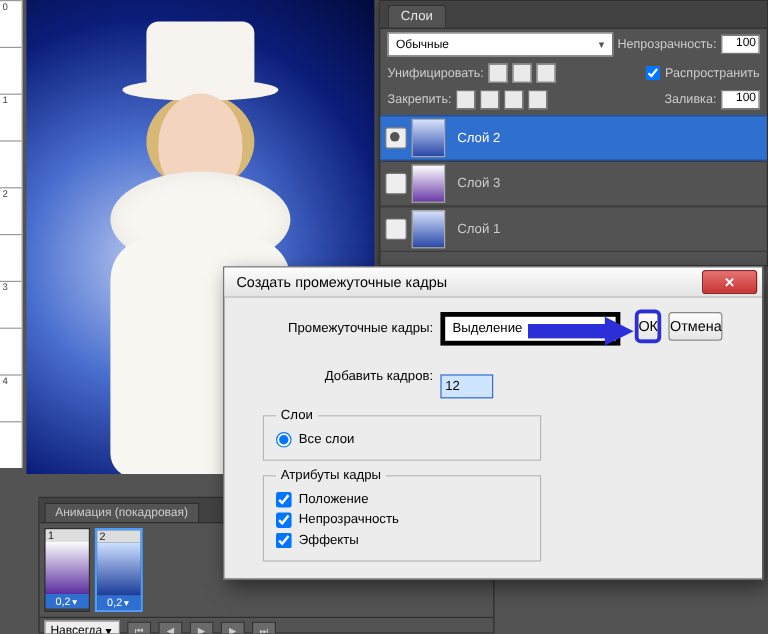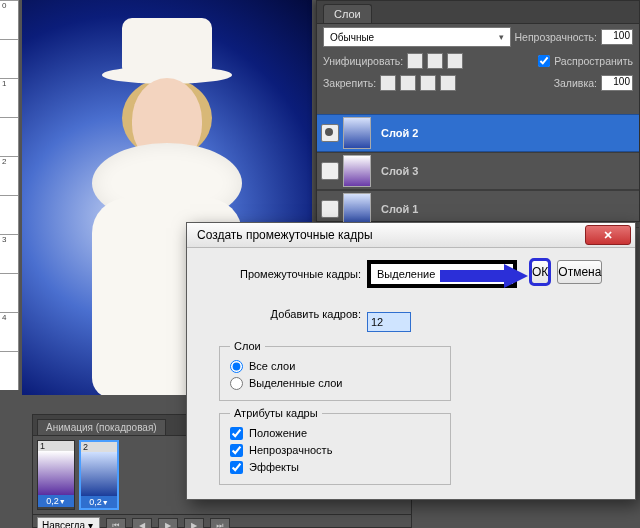--- a/index.html
+++ b/index.html
@@ -180,22 +180,21 @@
     border: 1px solid #777;
     background: #eaeaea;
     display: inline-block;
   }
   .layers-panel .cb {
     width: 12px;
     height: 12px;
   }
 
   .layers-list {
-    margin-top: 20px;
-    font-weight: bold;
+    margin-top: 2px;
   }
   .layer-row {
     display: flex;
     align-items: center;
     height: 36px;
     border-top: 1px solid #3c3c3c;
     border-bottom: 1px solid #3c3c3c;
     padding-left: 4px;
     gap: 4px;
   }
@@ -583,24 +582,20 @@
       <div class="form-row">
         <span class="lbl">Добавить кадров:</span>
         <input class="num" value="12" style="">
       </div>
       <fieldset>
         <legend>Слои</legend>
         <label class="opt">
           <input type="radio" name="lyr" checked="" style="">
           <span>Все слои</span>
         </label>
-        <label class="opt">
-          <input type="radio" name="lyr" style="">
-          <span>Выделенные слои</span>
-        </label>
       </fieldset>
       <fieldset>
         <legend>Атрибуты кадры</legend>
         <label class="opt">
           <input type="checkbox" checked="" style="">
           <span>Положение</span>
         </label>
         <label class="opt">
           <input type="checkbox" checked="" style="">
           <span>Непрозрачность</span>

